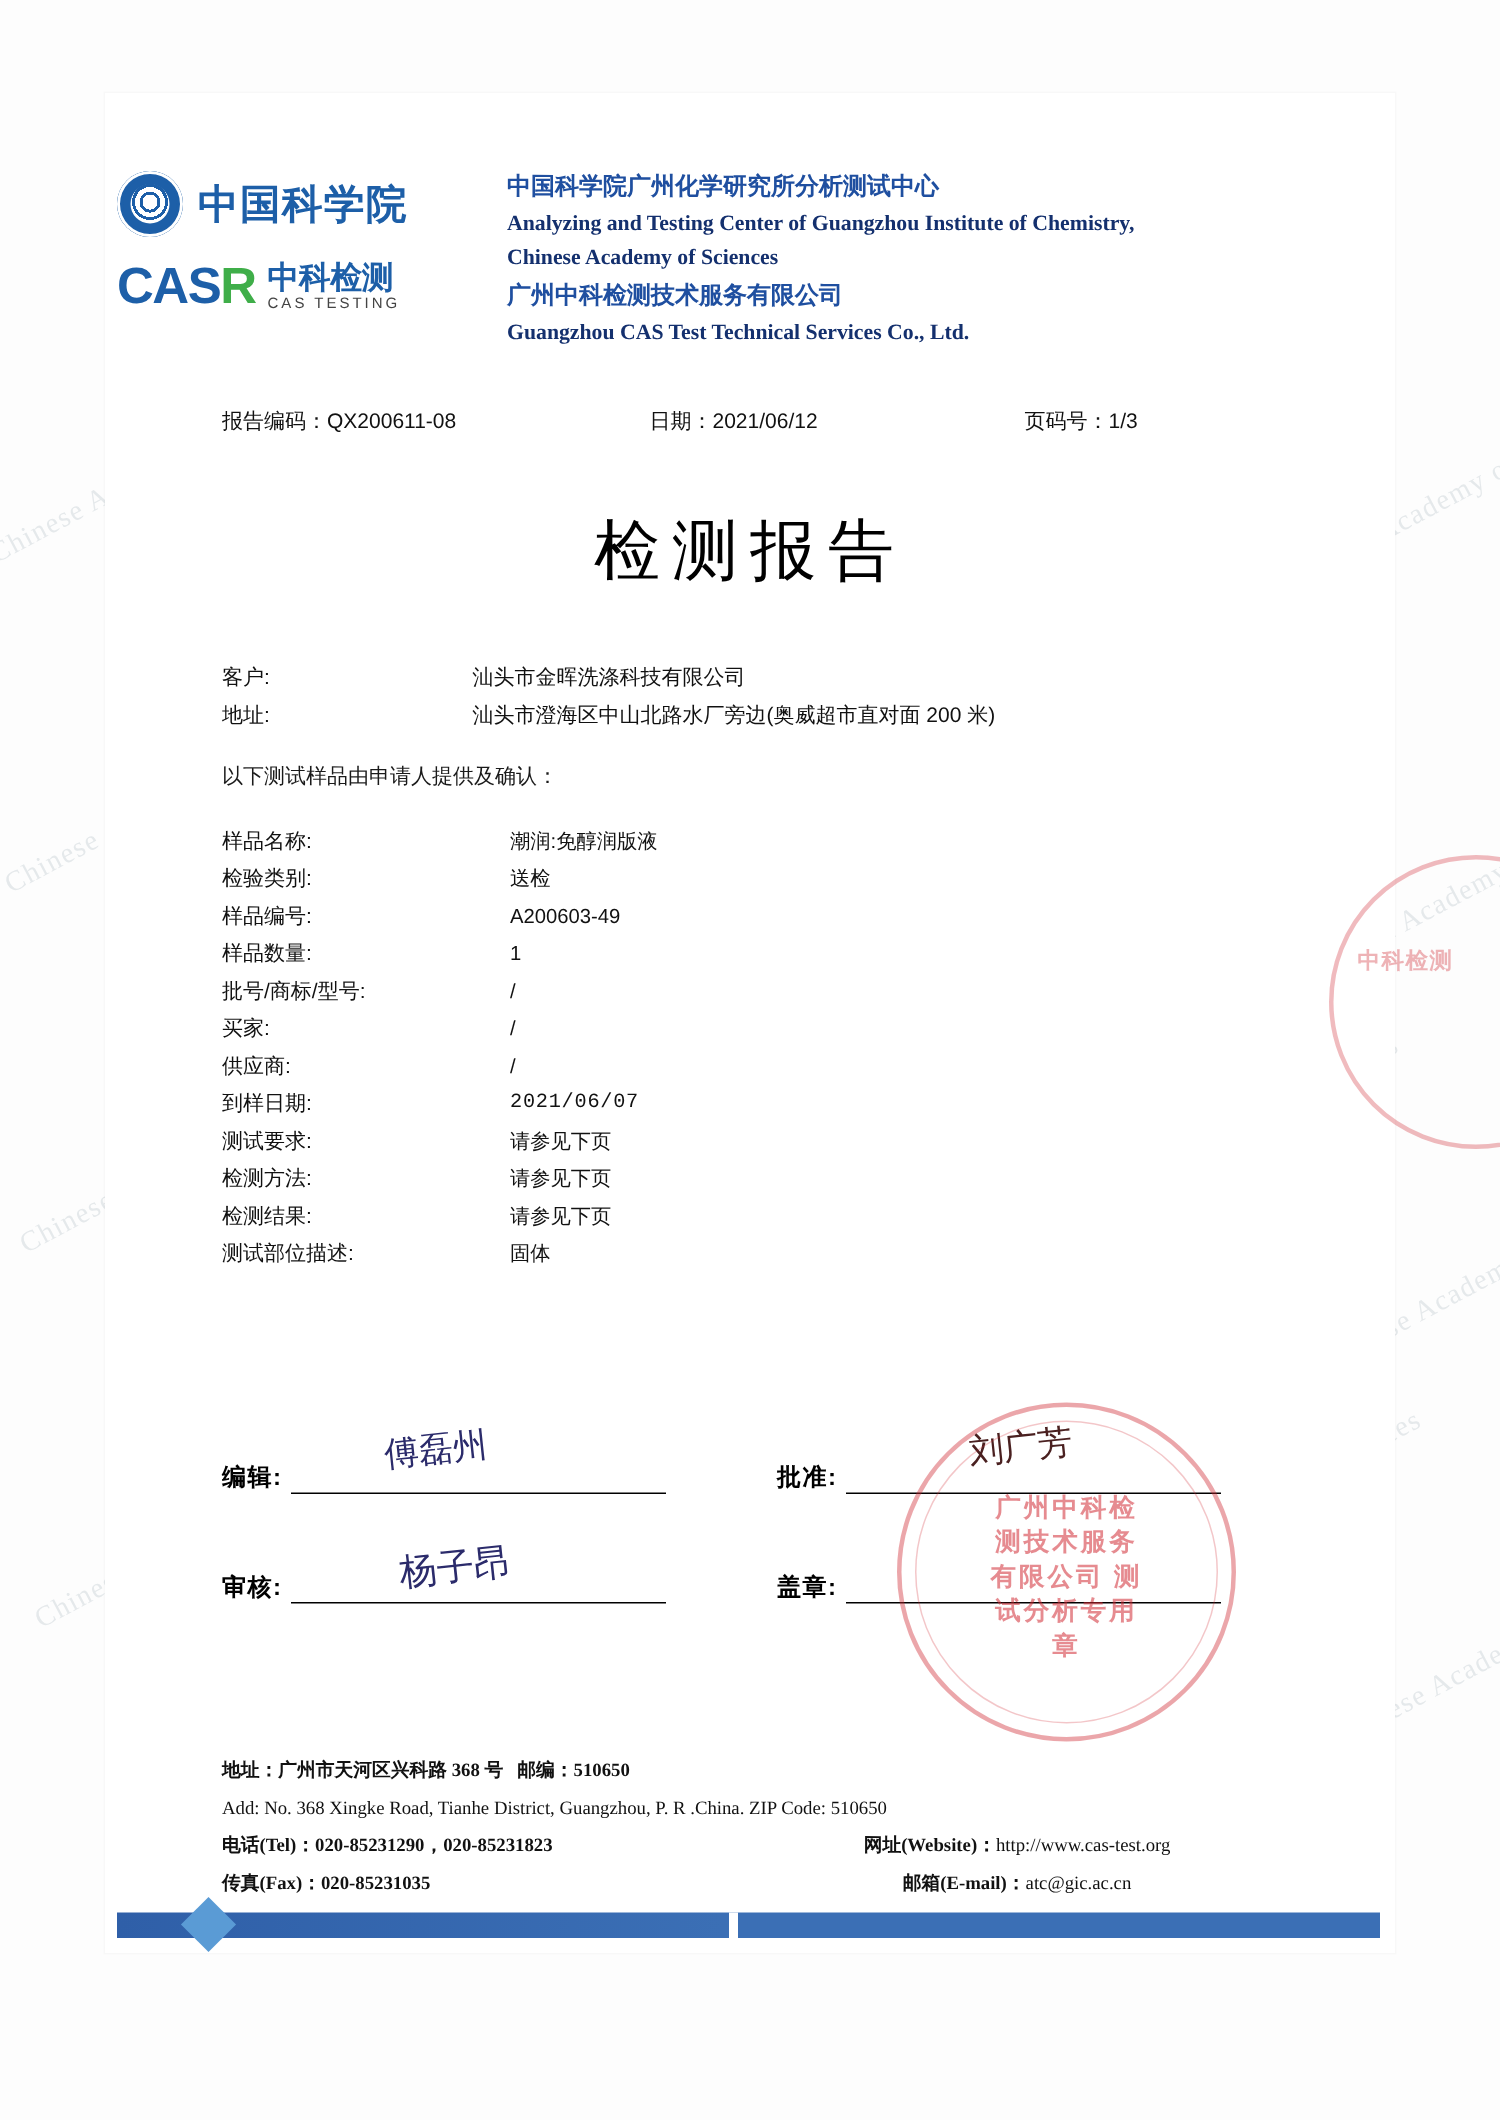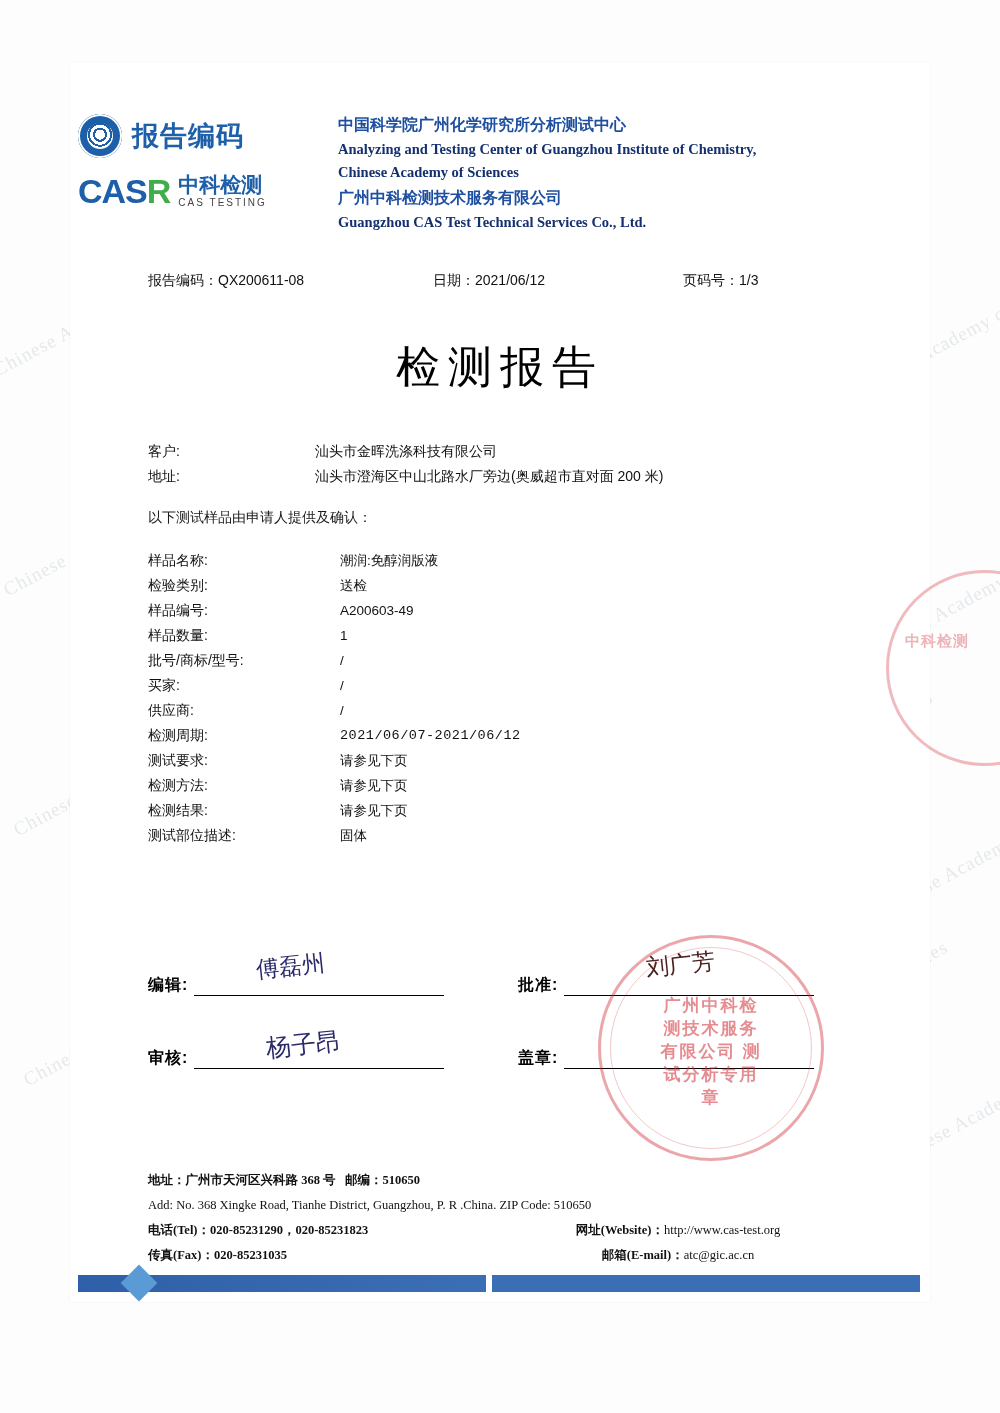--- a/index.html
+++ b/index.html
@@ -387,21 +387,21 @@
     <div class="wm" style="left:865px; top:840px;">Chinese Academy of Sciences</div>
     <div class="wm" style="left:875px; top:1090px;">Chinese Academy of Sciences</div>
   </div>
 
   <div class="sheet"></div>
 
   <div class="header">
     <div class="logo-col">
       <div class="logo-row1">
         <div class="cas-seal"></div>
-        <div class="cas-cn">报告编码</div>
+        <div class="cas-cn">中国科学院</div>
       </div>
       <div class="logo-row2">
         <div class="cas-mark">
           <span>CAS</span><span class="hook">R</span>
         </div>
         <div>
           <div class="cas-text-cn">中科检测</div>
           <div class="cas-text-en">CAS TESTING</div>
         </div>
       </div>
@@ -464,22 +464,22 @@
     </div>
     <div class="kv">
       <div class="k">买家:</div>
       <div class="v">/</div>
     </div>
     <div class="kv">
       <div class="k">供应商:</div>
       <div class="v">/</div>
     </div>
     <div class="kv">
-      <div class="k">检测周期:</div>
-      <div class="v v-mono">2021/06/07-2021/06/12</div>
+      <div class="k">到样日期:</div>
+      <div class="v v-mono">2021/06/07</div>
     </div>
     <div class="kv">
       <div class="k">测试要求:</div>
       <div class="v">请参见下页</div>
     </div>
     <div class="kv">
       <div class="k">检测方法:</div>
       <div class="v">请参见下页</div>
     </div>
     <div class="kv">

